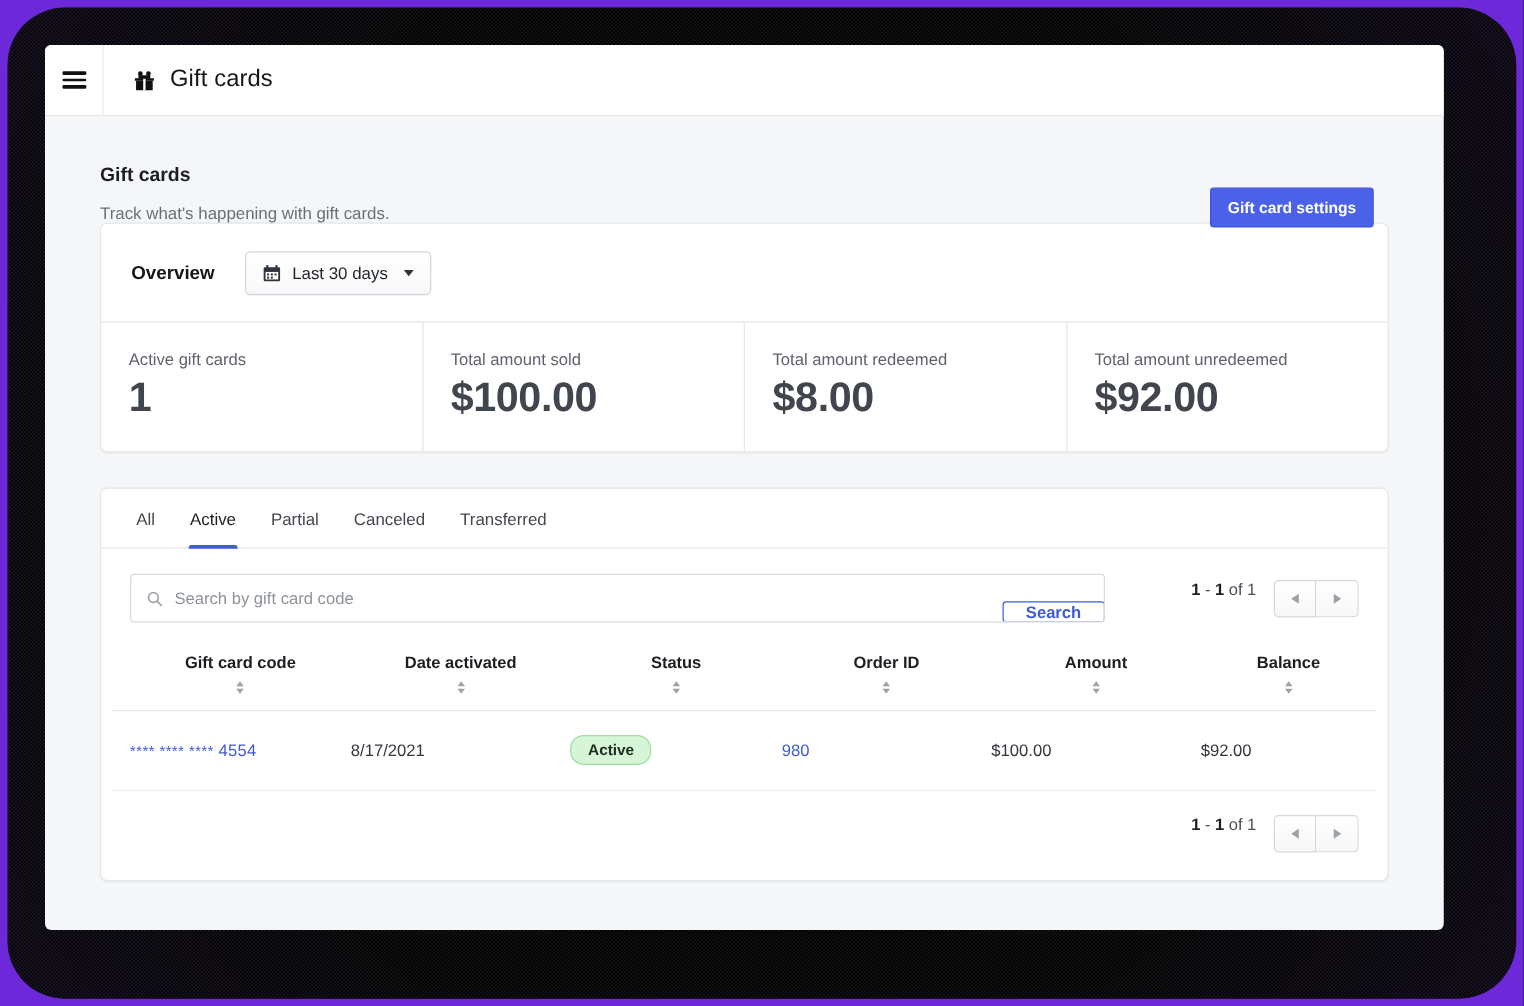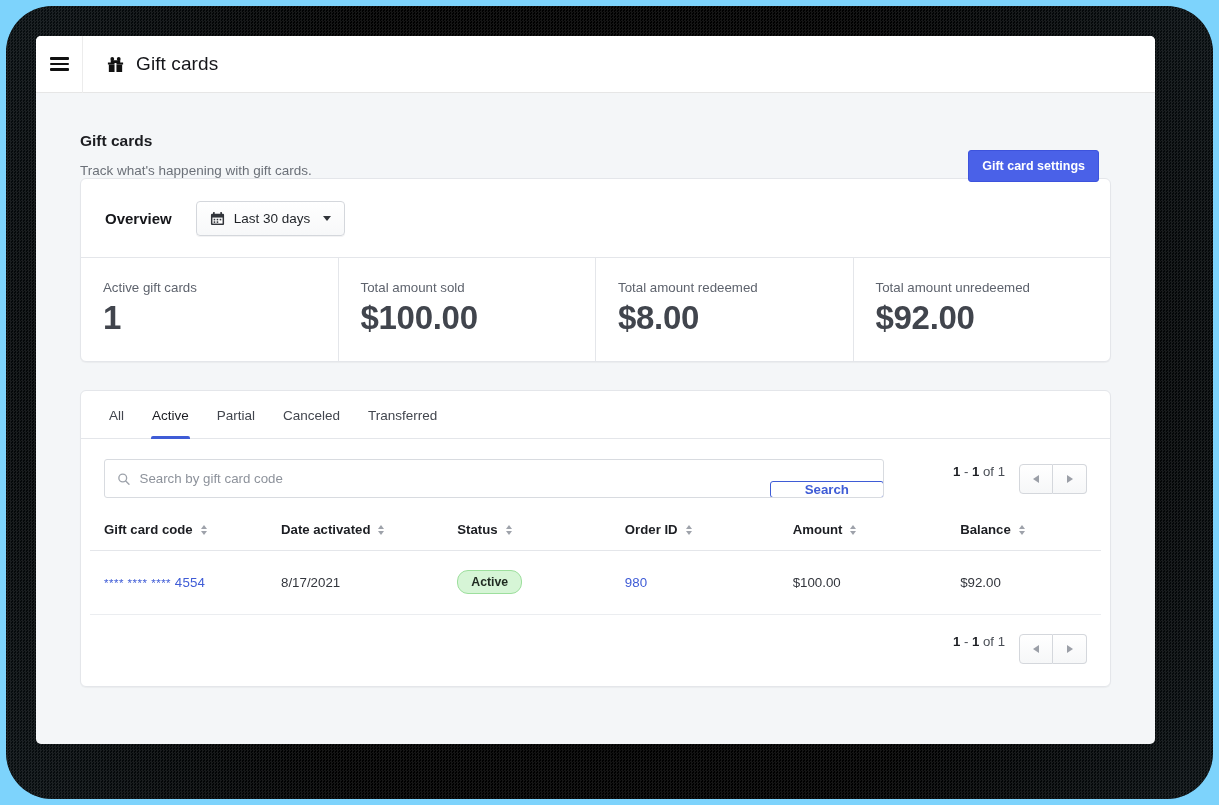--- a/index.html
+++ b/index.html
@@ -5,21 +5,21 @@
   * { box-sizing: border-box; margin: 0; padding: 0; }
   html, body {
     width: 1219px; height: 805px;
     background: #000;
     font-family: "Liberation Sans", sans-serif;
     overflow: hidden;
   }
   #screen {
     position: relative;
     width: 1219px; height: 805px;
-    background: #7dd3fc;
+    background: #6d28d9;
   }
   
   .frame-noise {
     position: absolute;
     left: 6px; top: 6px;
     width: 1207px; height: 793px;
     border-radius: 46px;
     background:
       radial-gradient(circle at 50% 50%, #000 62%, rgba(0,0,0,0.86) 100%);
     filter: none;
@@ -194,21 +194,21 @@
     width: 100%;
     font-family: "Liberation Sans", sans-serif;
     background: transparent;
   }
   .search-input::placeholder { color: #8d929b; }
   .search-btn {
     border: 1px solid #3f5cd6;
     background: #fff;
     color: #3f5cd6;
     font-size: 13.3px; font-weight: bold;
-    padding: 0 34px;
+    padding: 0 18px;
     margin: -1px -1px -1px 0;
     border-radius: 3px;
     cursor: pointer;
     font-family: "Liberation Sans", sans-serif;
   }
   .pager {
     margin-left: auto;
     display: flex; align-items: flex-start; gap: 14px;
   }
   .pager-label { font-size: 13.2px; color: #4a4e56; }
@@ -240,21 +240,21 @@
   table { width: 100%; border-collapse: collapse; }
   thead th {
     text-align: left;
     font-size: 13.2px;
     font-weight: bold;
     color: #1c1e23;
     padding: 9px 0 13px 0;
     border-bottom: 1px solid #e4e6ea;
     white-space: nowrap;
   }
-  .th-inner { display: flex; align-items: center; gap: 8px; }
+  .th-inner { display: flex; align-items: center; gap: 8px; flex-direction: column; }
   .sort-icon { display: flex; flex-direction: column; gap: 2px; }
   .sort-icon i {
     width: 0; height: 0;
     border-left: 3.5px solid transparent;
     border-right: 3.5px solid transparent;
     display: block;
   }
   .sort-icon i.up { border-bottom: 4px solid #9ea2aa; }
   .sort-icon i.down { border-top: 4px solid #9ea2aa; }
   tbody td {

